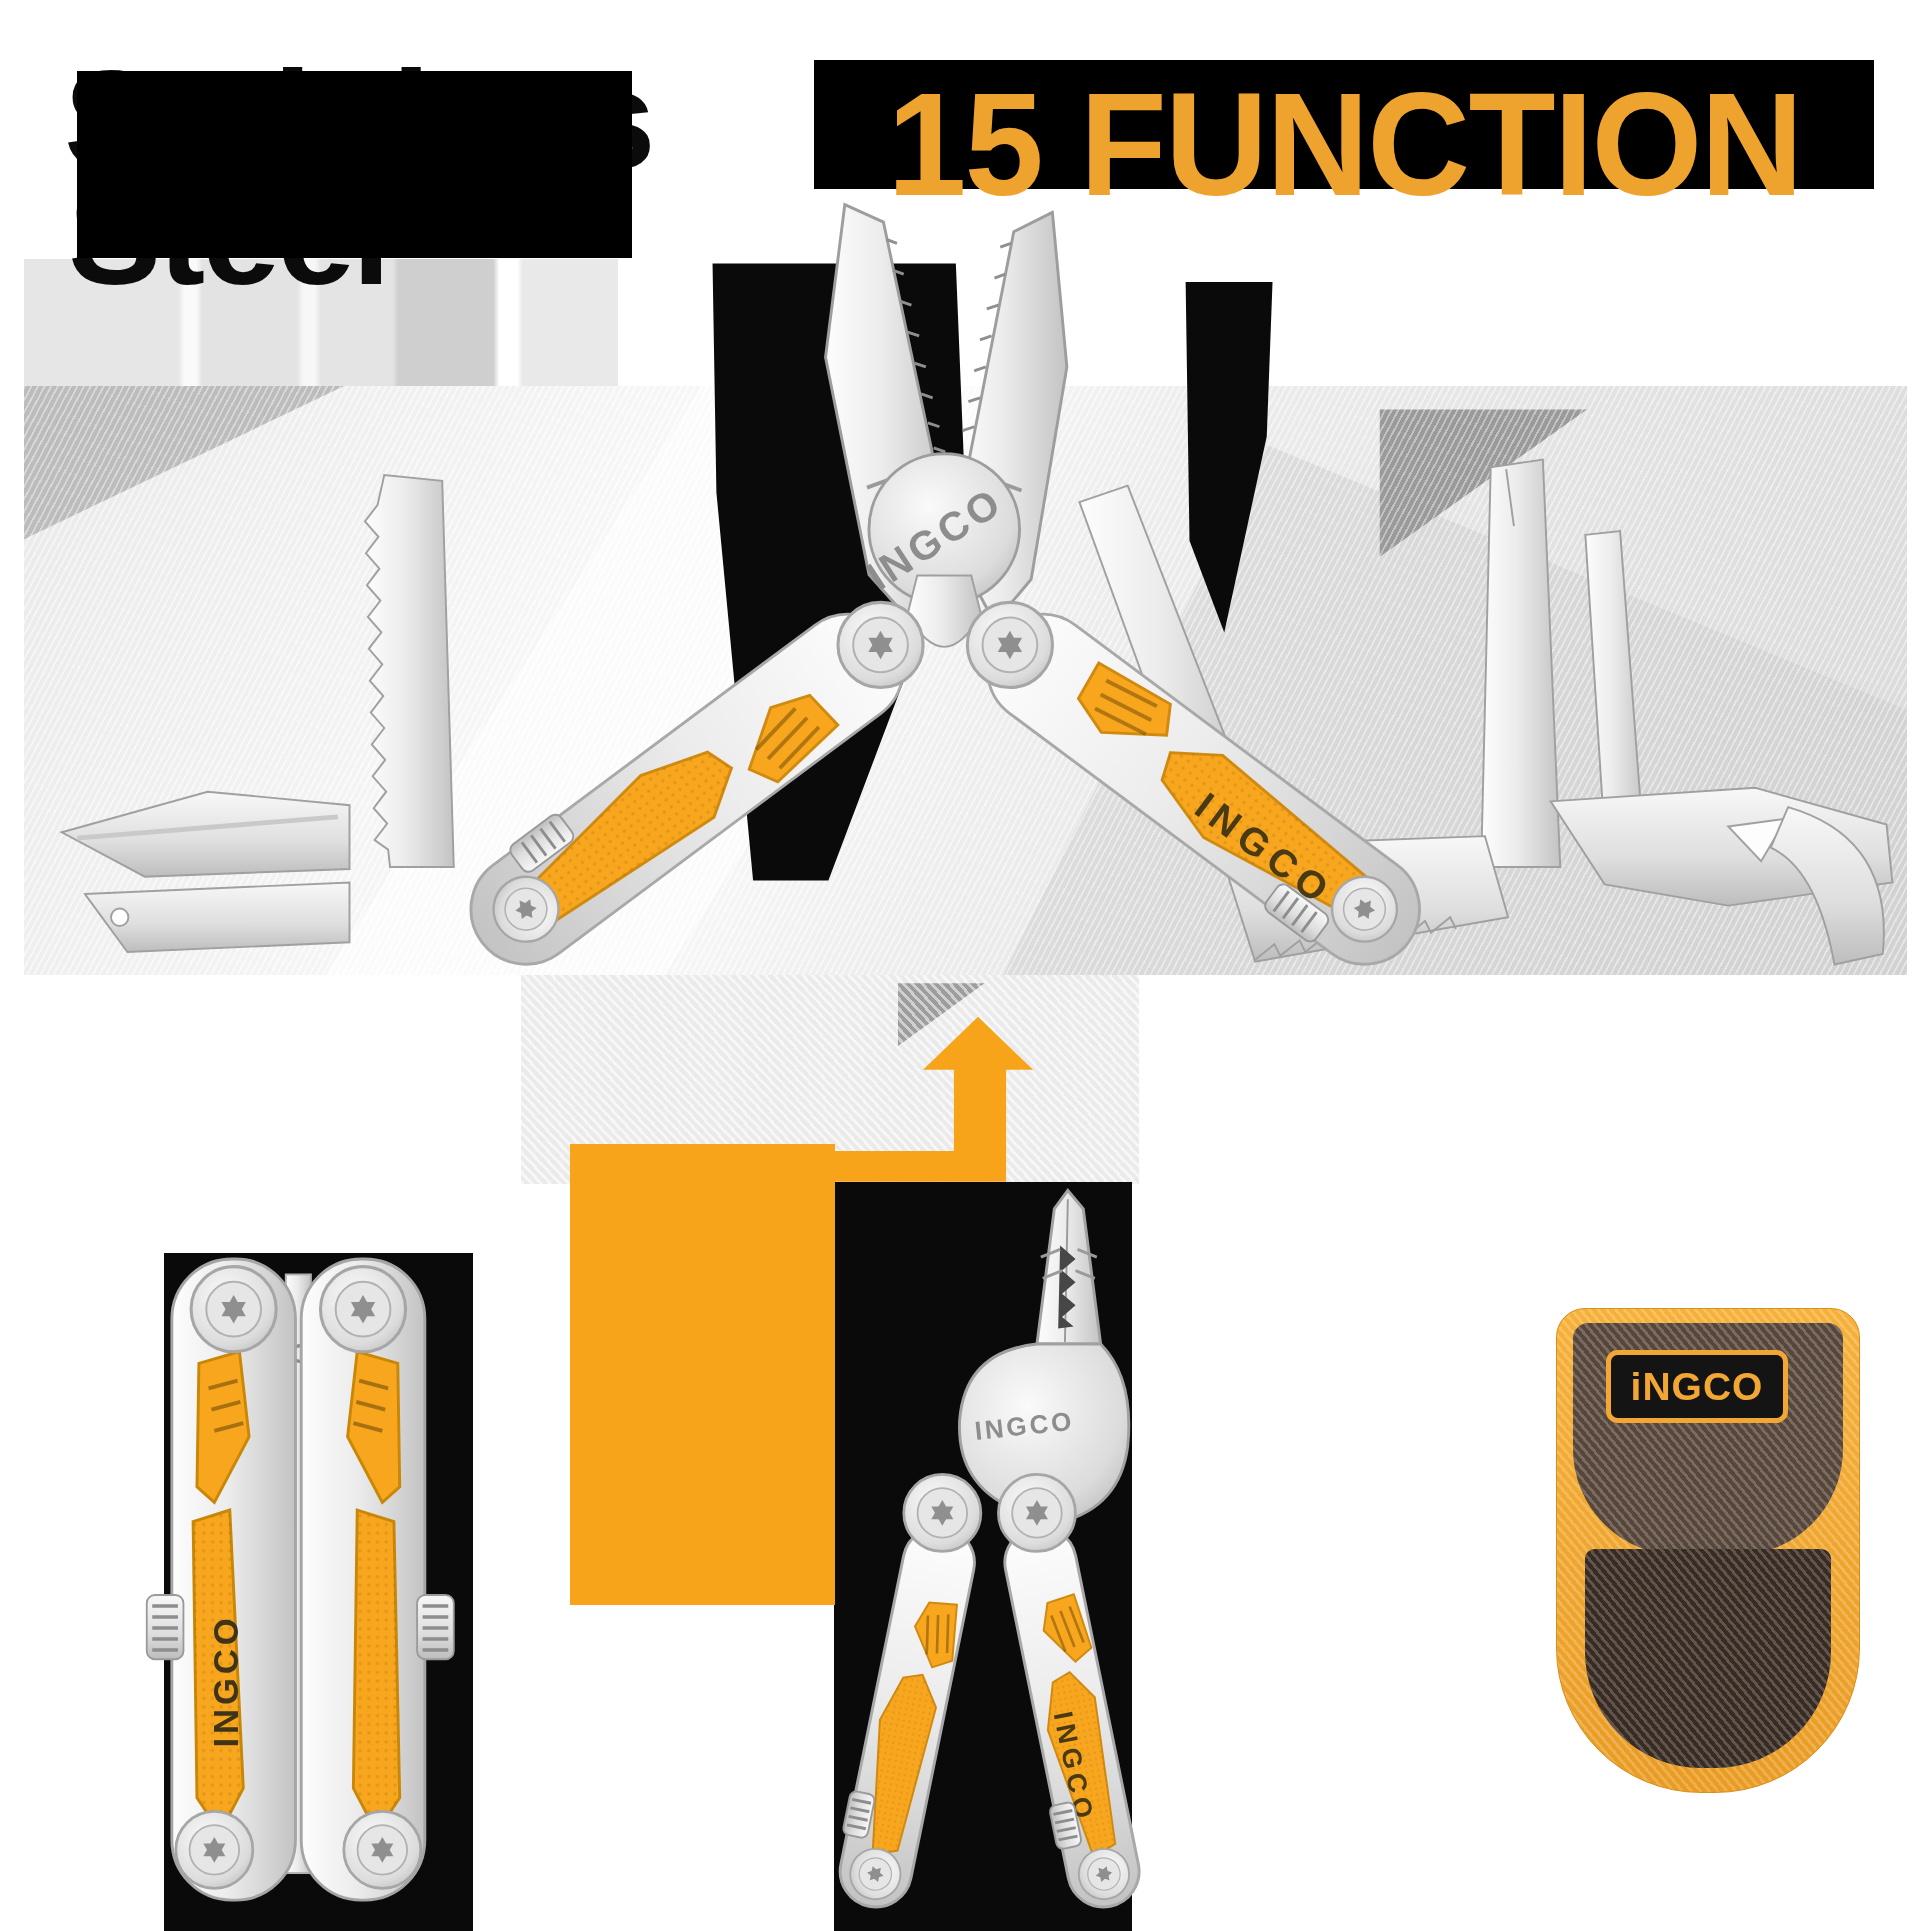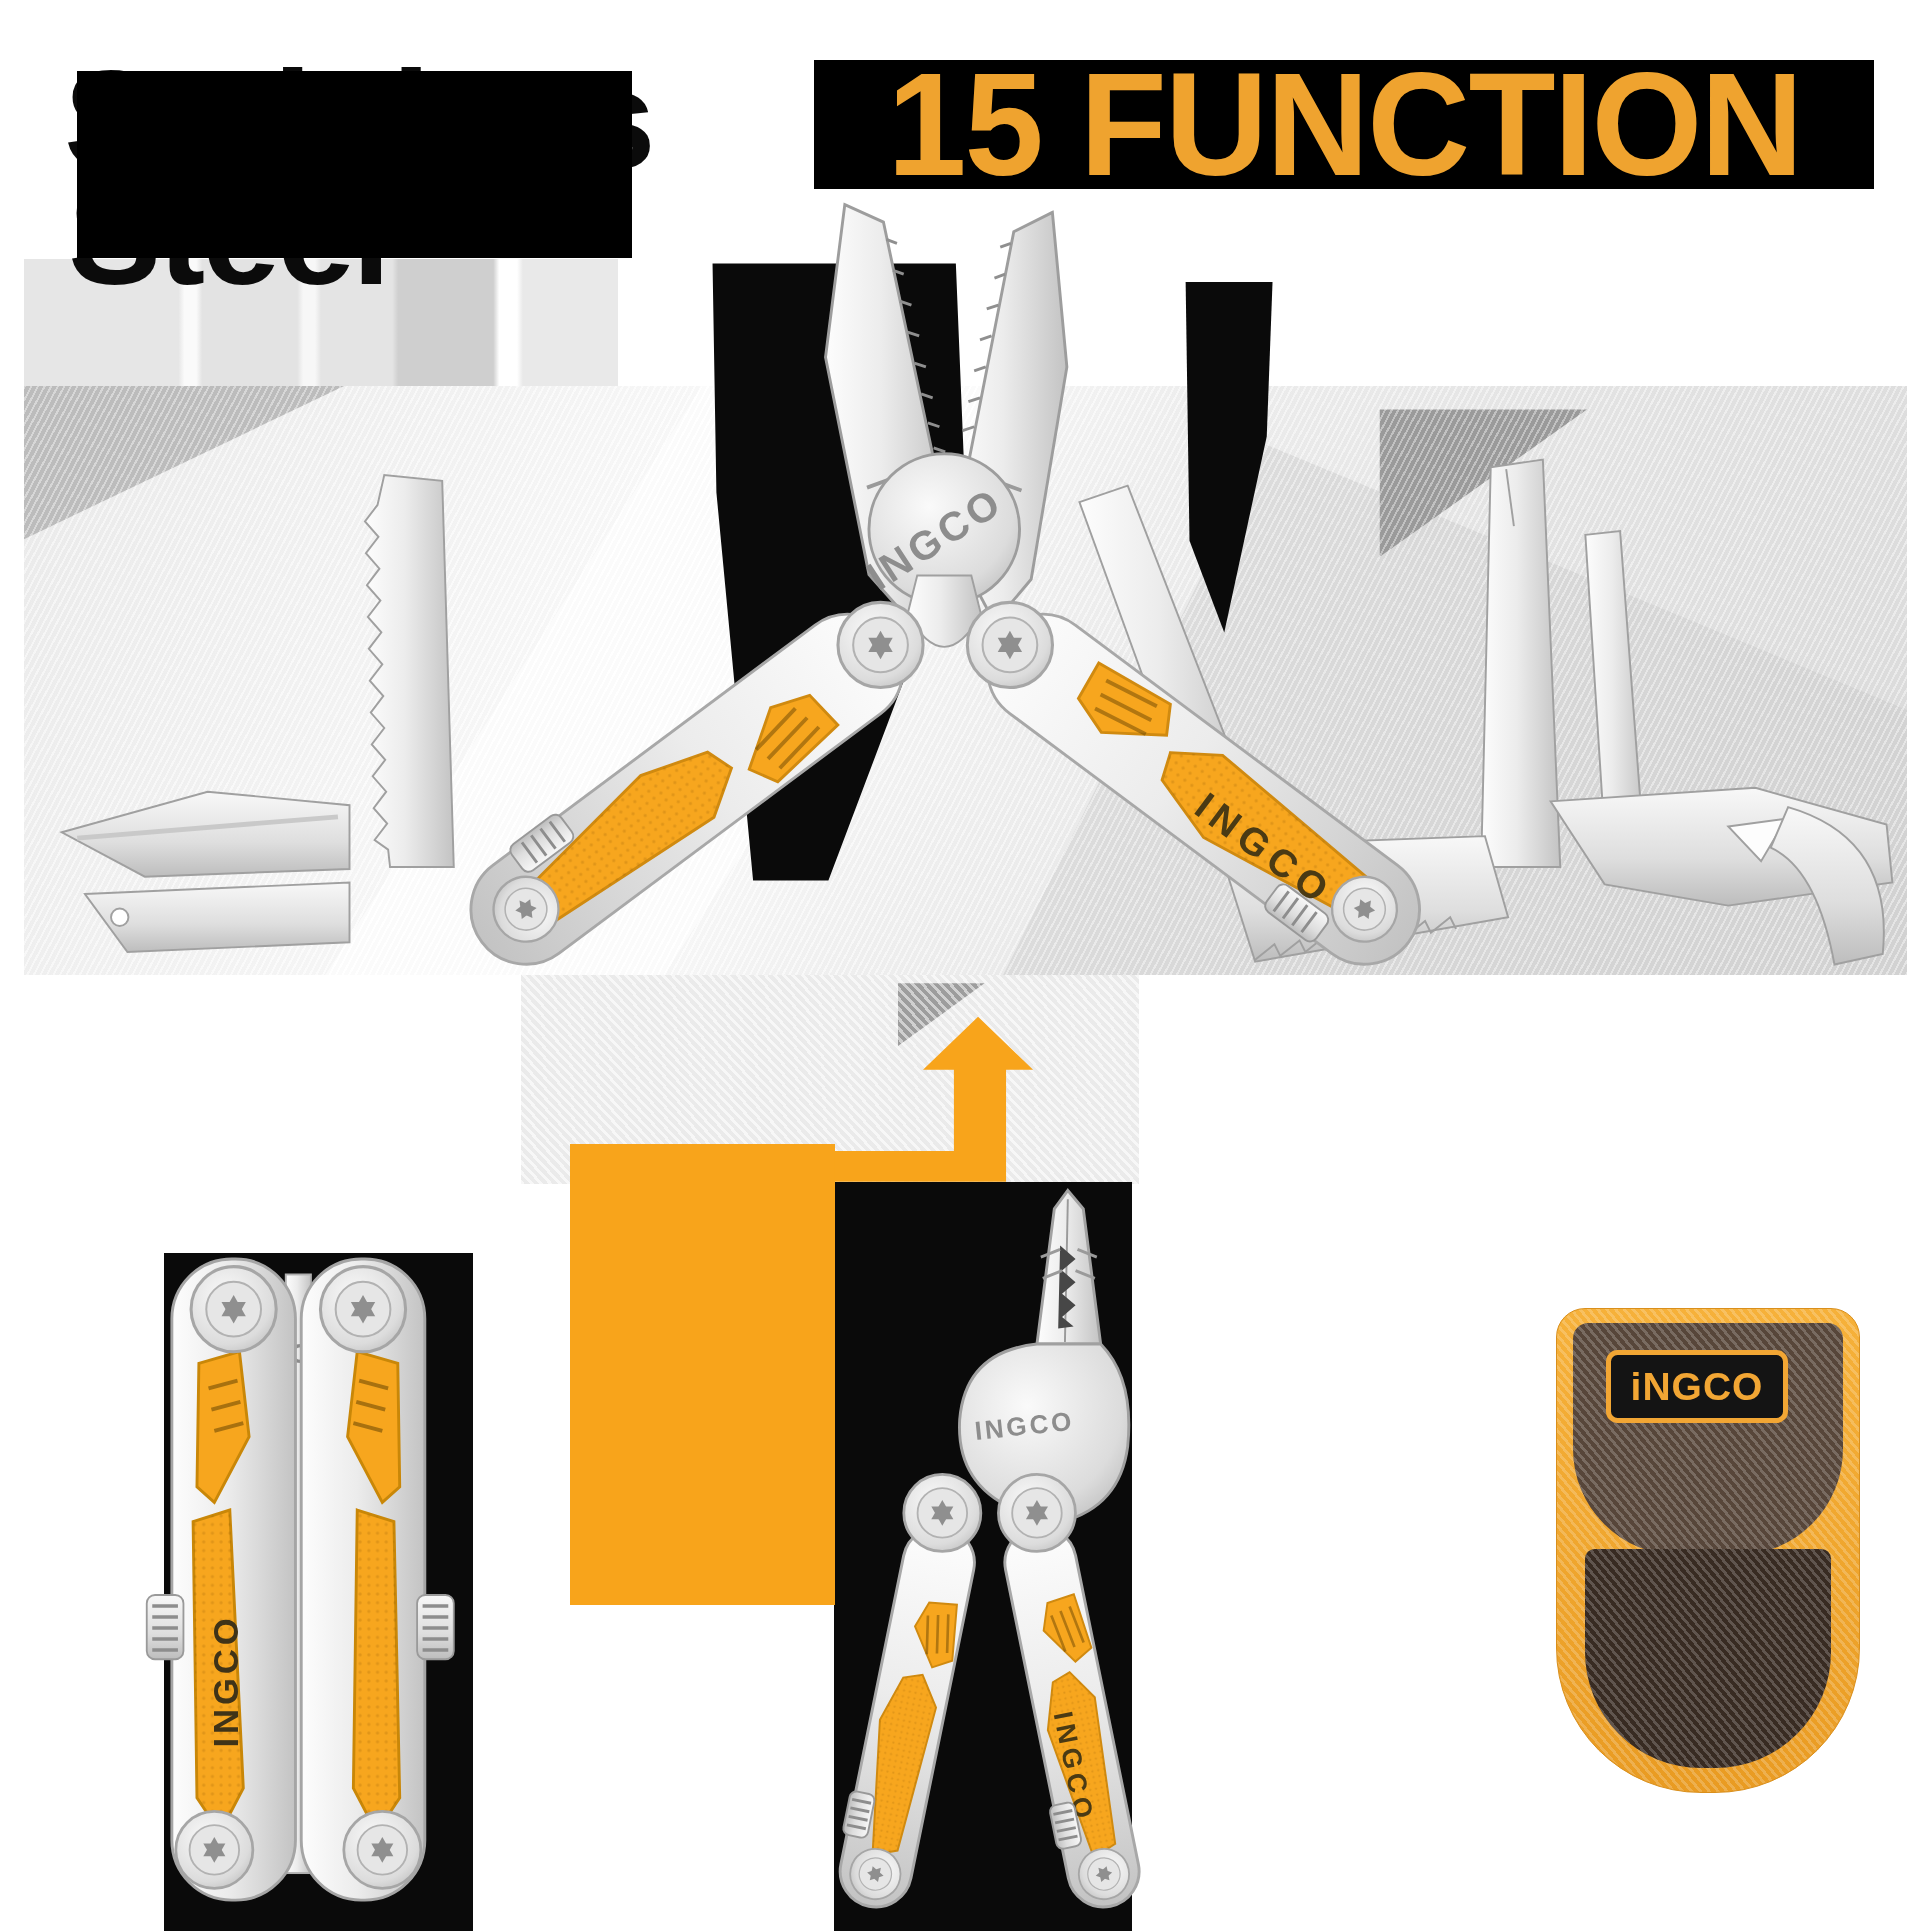--- a/index.html
+++ b/index.html
@@ -24,21 +24,21 @@
     clip-path:polygon(72% 4%,83% 4%,72% 29%);}
   #bd-p3{left:521px;top:975px;width:618px;height:209px;z-index:1;background:#efefef;}
   #bd-p3 .stripes{background:repeating-linear-gradient(47deg,rgba(255,255,255,.5) 0 2.9px,rgba(0,0,0,0.02) 2.9px 6.8px);}
   #bd-p3 .wedge{position:absolute;inset:0;background:#a0a0a0;clip-path:polygon(61% 4%,75% 4%,61% 34%);}
   
   #title{left:0;top:0;z-index:2;color:#0b0b0b;font-weight:bold;letter-spacing:-2.9px;line-height:1;}
   #title .l1{position:absolute;left:64px;top:50px;font-size:140px;white-space:nowrap;}
   #title .l2{position:absolute;left:68px;top:166px;font-size:140px;white-space:nowrap;}
   #censor{left:77px;top:71px;width:555px;height:187px;background:#000;z-index:4;}
   #banner{left:814px;top:60px;width:1060px;height:129px;background:#000;z-index:4;
-    display:flex;align-items:center;justify-content:center;}
+    display:flex;justify-content:center;}
   #banner .txt{color:#EFA32F;font-size:147px;font-weight:bold;letter-spacing:-1.9px;
     transform:scaleX(.97);white-space:nowrap;}
   
   #band-bl{left:164px;top:1253px;width:309px;height:678px;background:#0a0a0a;z-index:2;}
   #band-bc{left:834px;top:1182px;width:298px;height:749px;background:#0a0a0a;z-index:2;}
   #orange-rect{left:570px;top:1144px;width:265px;height:461px;background:#F8A41B;z-index:2;}
   
   #scene{left:0;top:0;width:1931px;height:1931px;z-index:3;pointer-events:none;}
   
   #pouch{left:1556px;top:1308px;width:304px;height:485px;z-index:3;}

